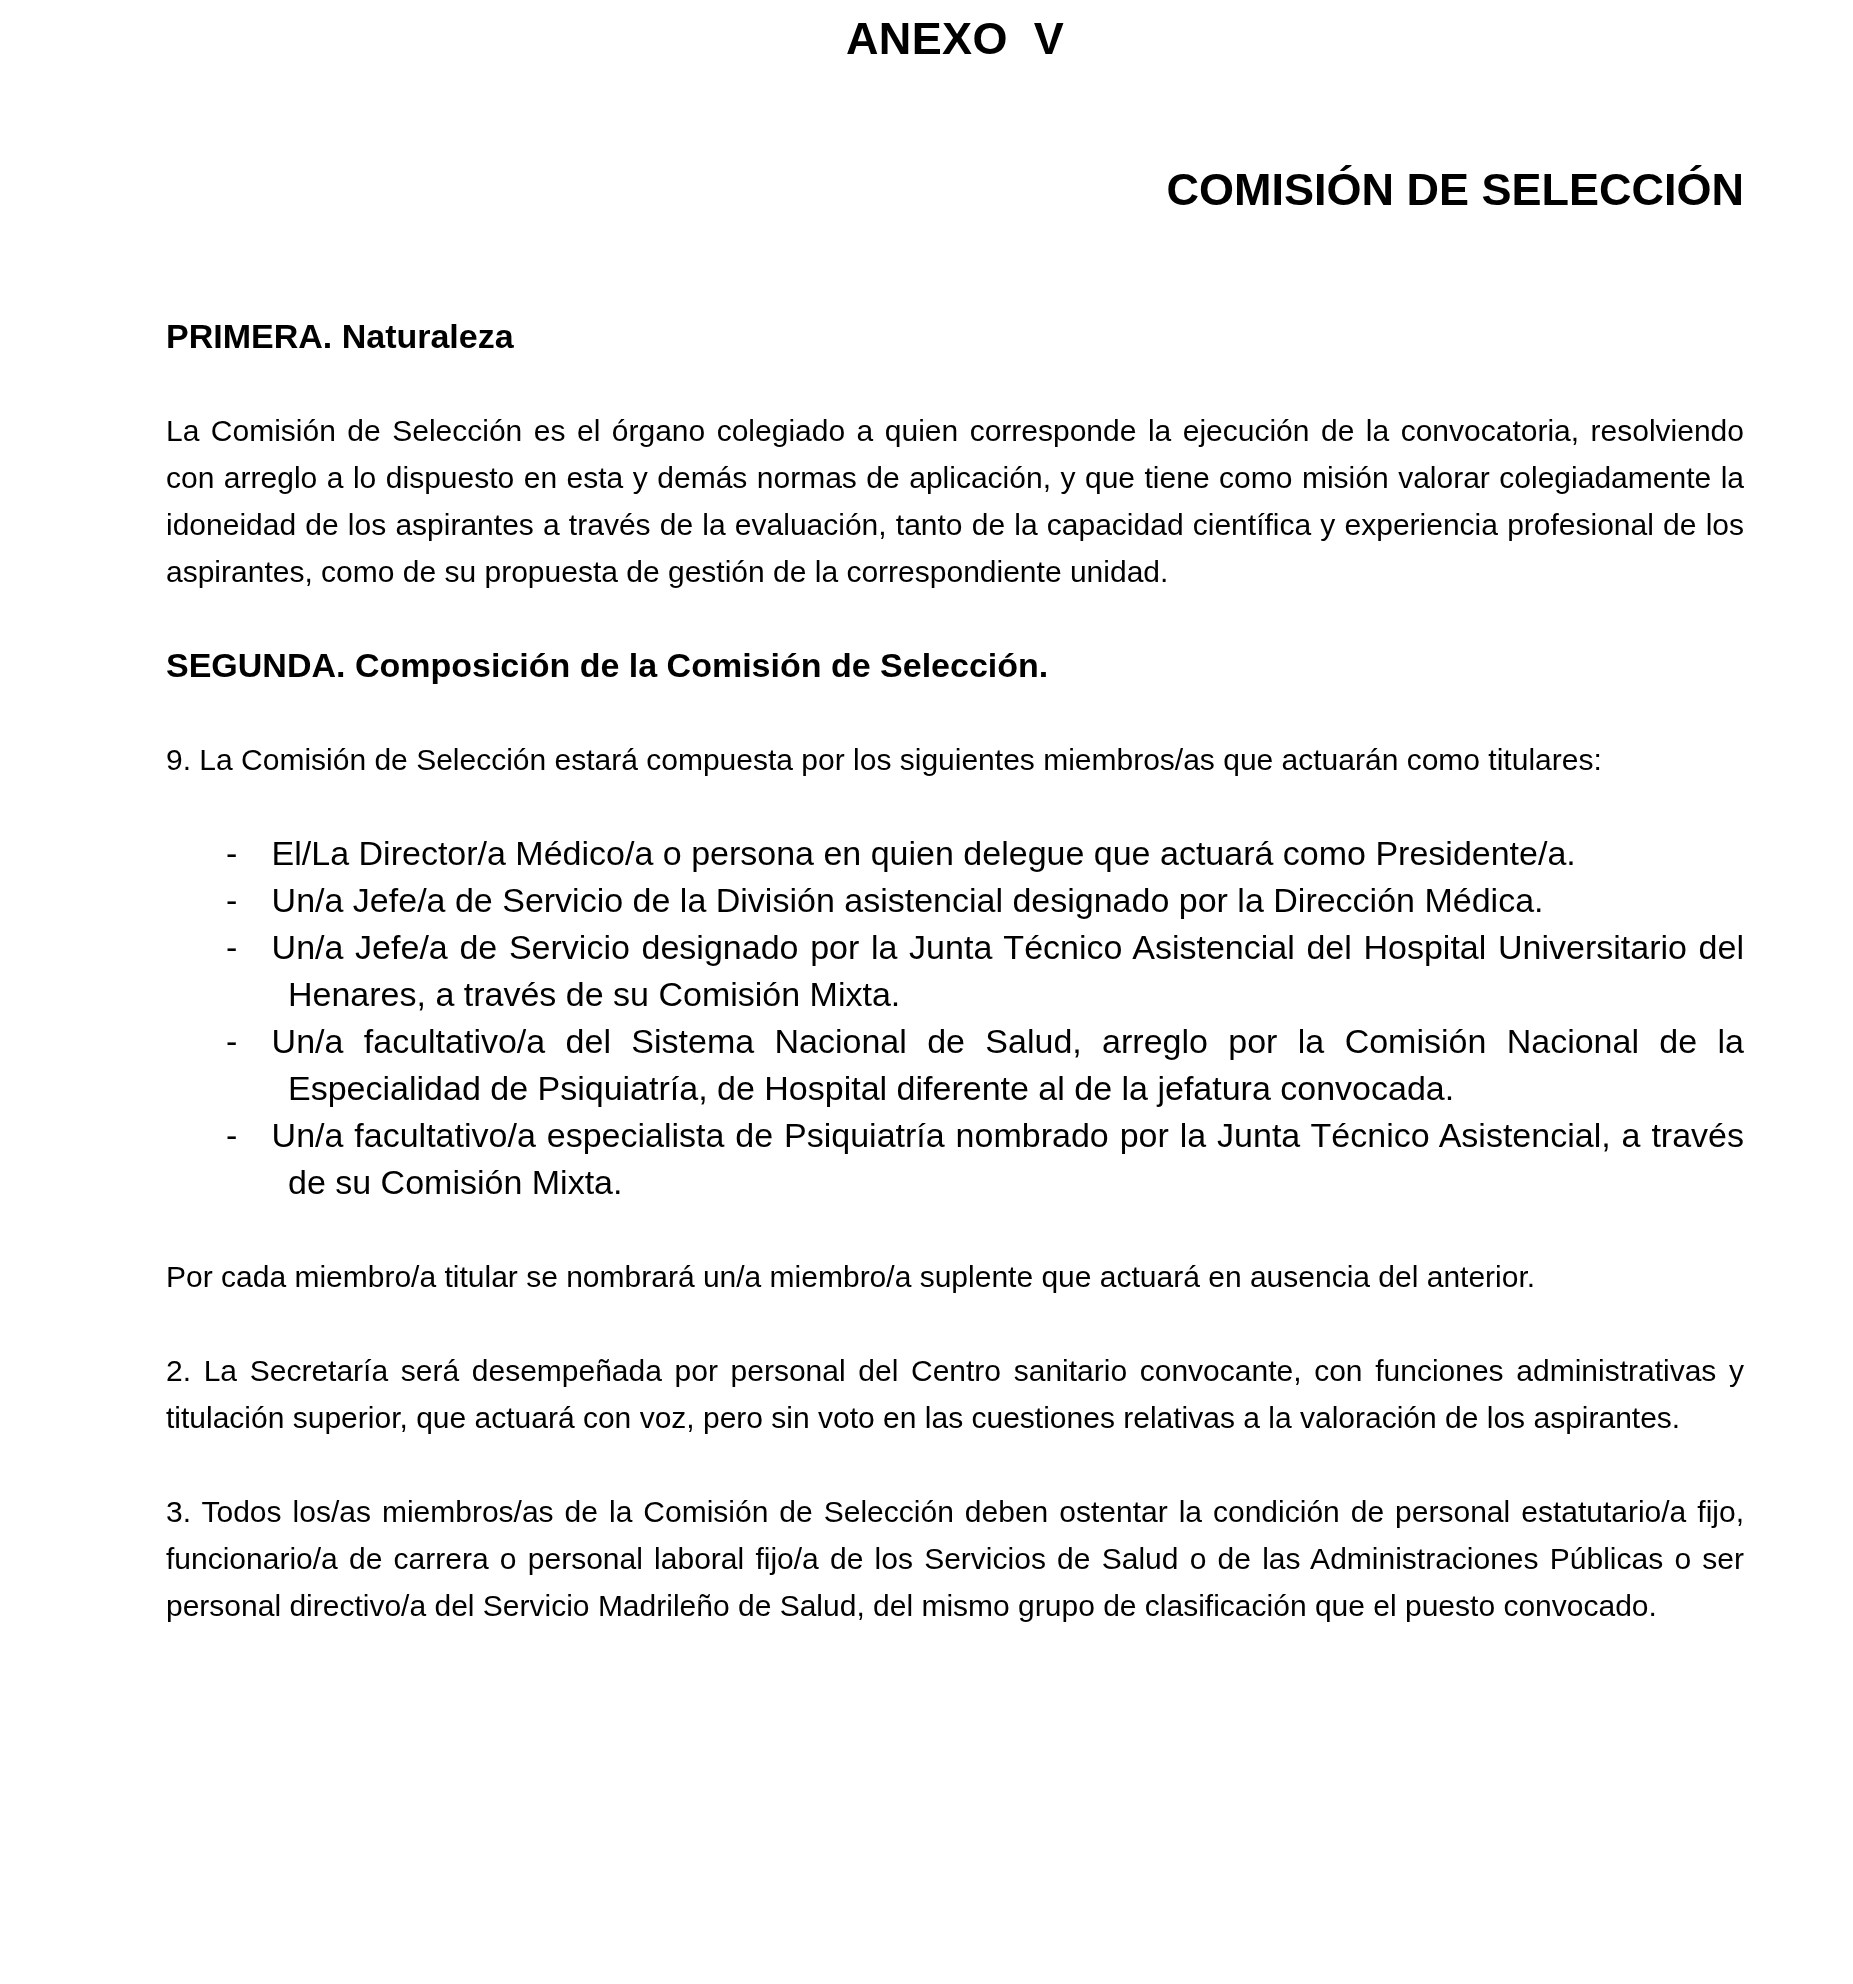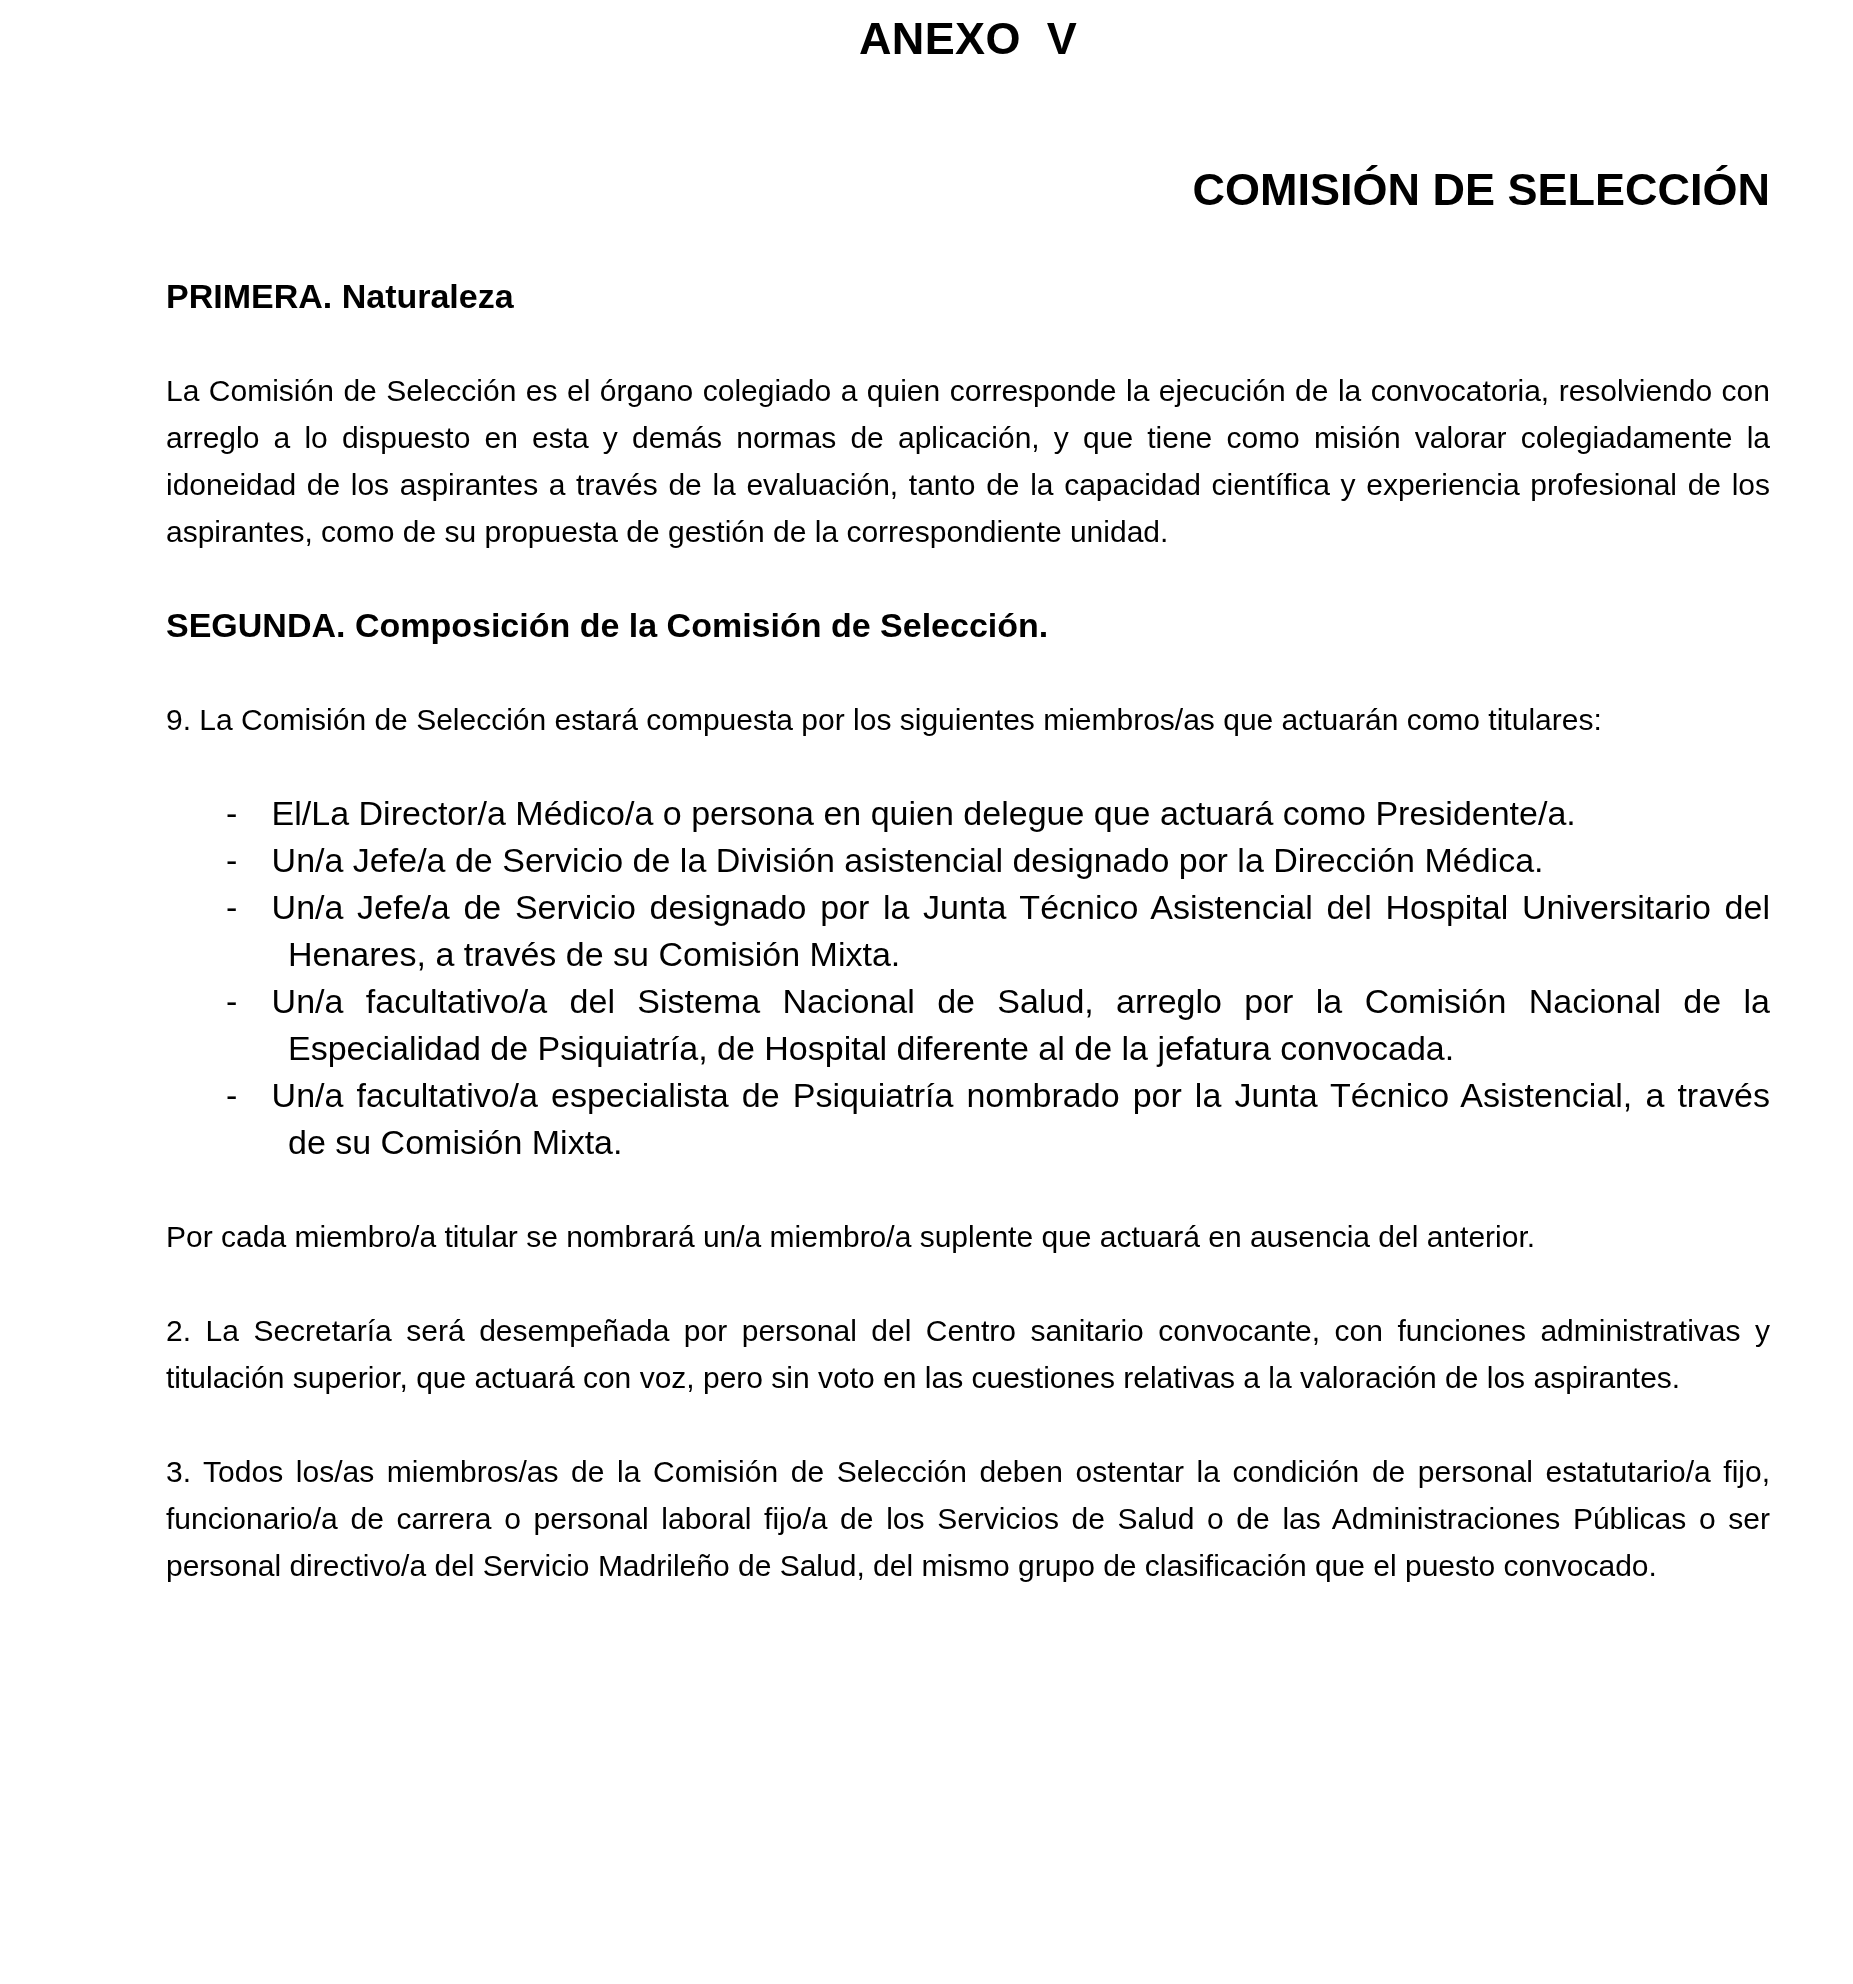--- a/index.html
+++ b/index.html
@@ -8,21 +8,21 @@
     background: #ffffff;
   }
   .page {
     position: relative;
     width: 1854px;
     height: 1747px;
     box-sizing: border-box;
     background: #ffffff;
     color: #000000;
     font-family: "Liberation Sans", "DejaVu Sans", sans-serif;
-    padding: 6px 84px 0 166px;
+    padding: 6px 110px 0 166px;
     overflow: hidden;
   }
   .doc-title {
     font-size: 45px;
     font-weight: bold;
     text-align: center;
     line-height: 55px;
     margin: 4.5px 0 0 0;
     white-space: pre-wrap;
     letter-spacing: 0.4px;
@@ -35,21 +35,21 @@
     margin: 96px 0 0 0;
     white-space: pre-wrap;
   }
   .section-heading {
     font-size: 34px;
     font-weight: bold;
     line-height: 47px;
     margin: 47px 0 0 0;
   }
   .section-heading.first {
-    margin-top: 56px;
+    margin-top: 96px;
   }
   .body-text {
     font-size: 30px;
     font-weight: normal;
     line-height: 47px;
     margin: 47px 0 0 0;
     text-align: justify;
   }
   .bullet-list {
     margin: 47px 0 0 0;

